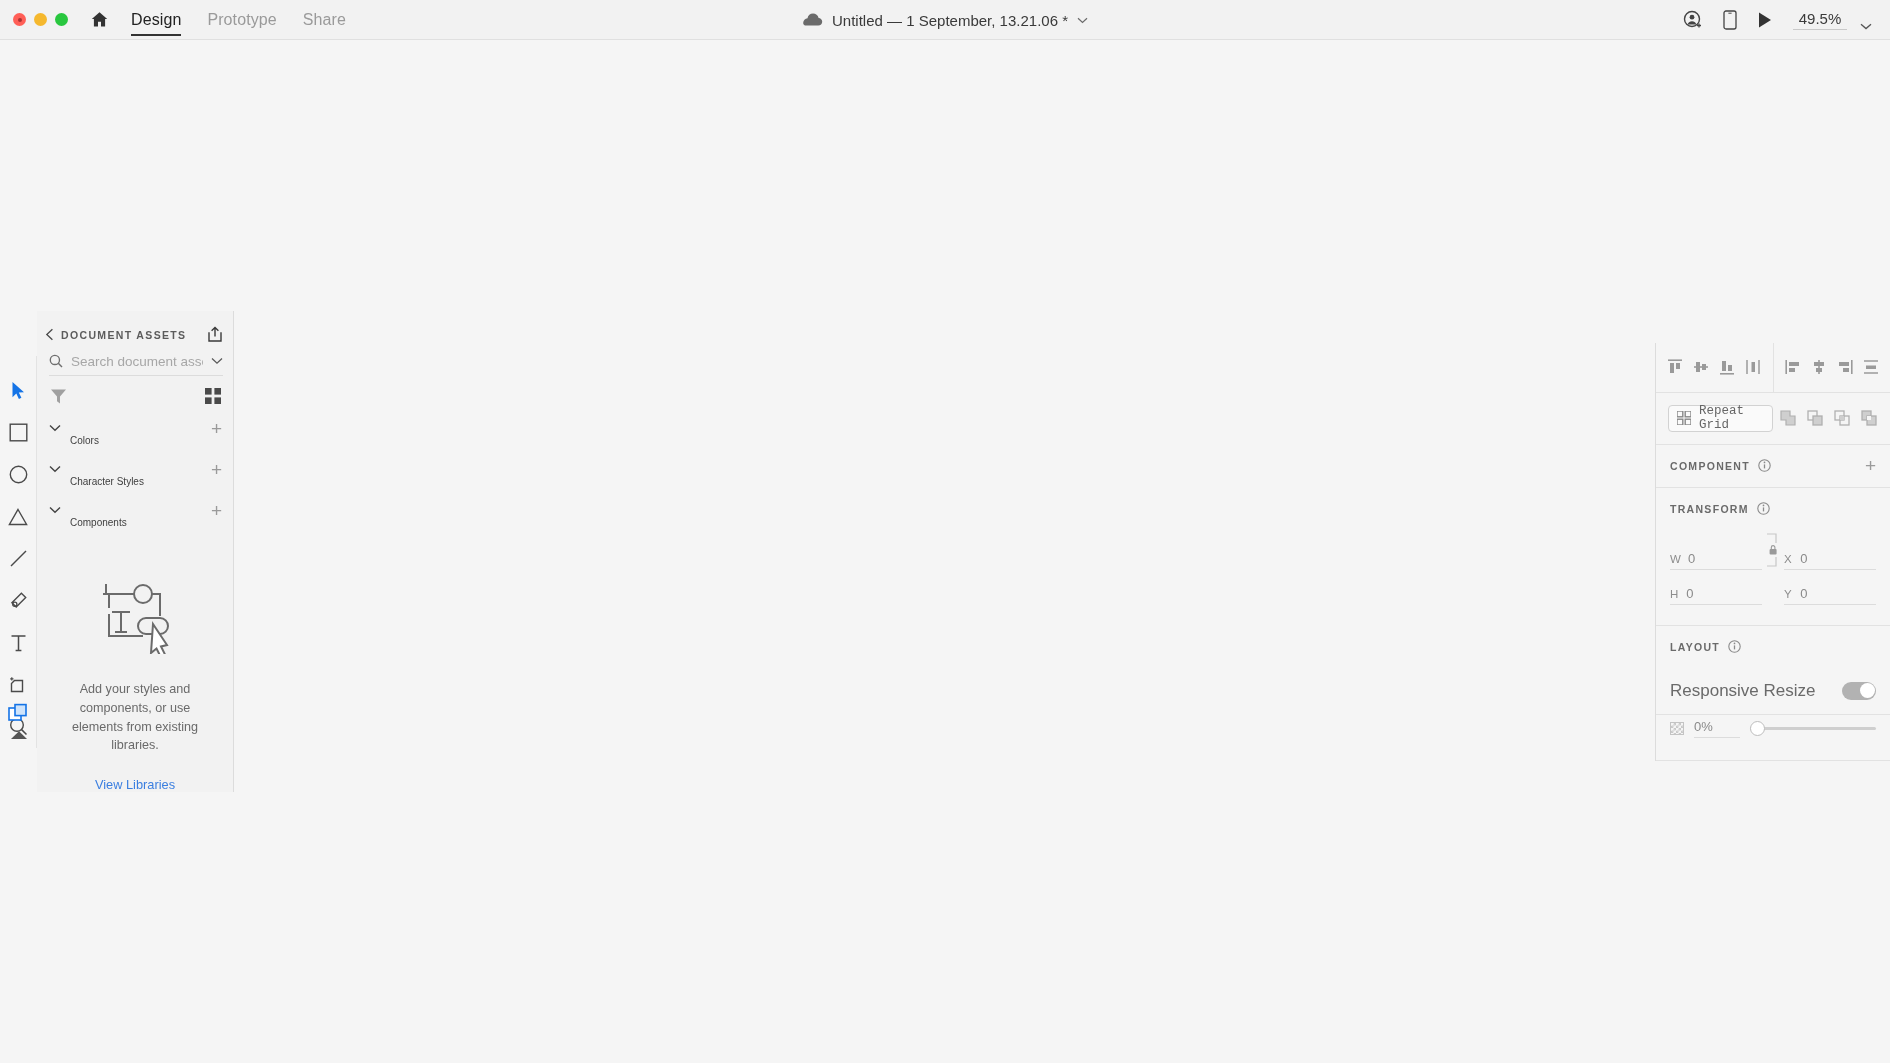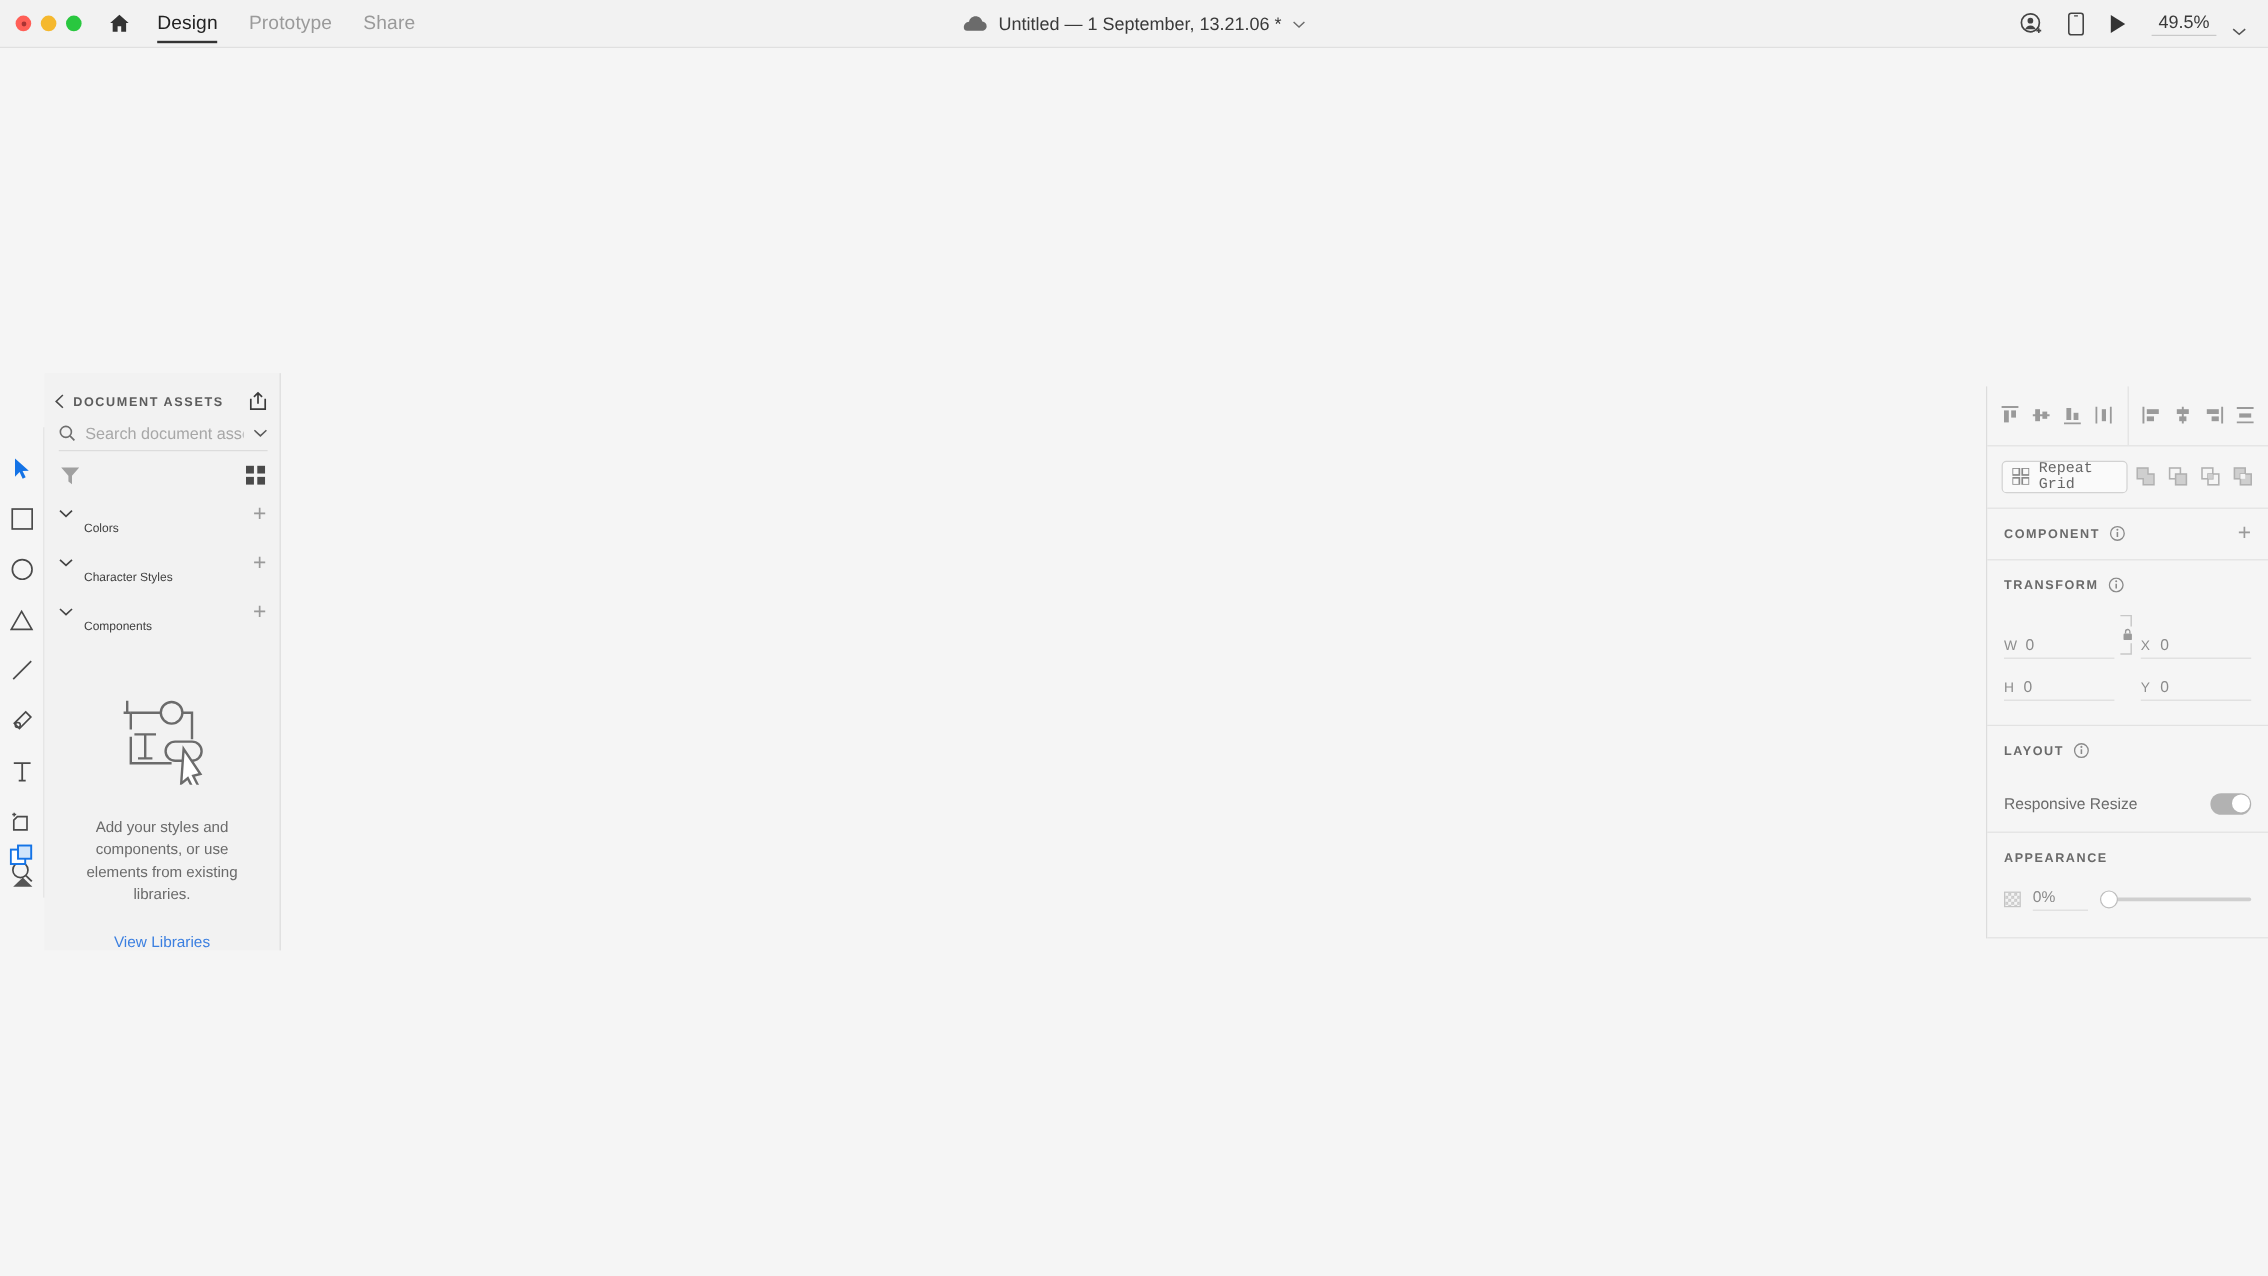--- a/index.html
+++ b/index.html
@@ -176,21 +176,21 @@
   .field-label { font-size: 11.5px; color: #8d8d8d; width: 10px; }
   .field-val {
     font-size: 13px; color: #8a8a8a; border: none; background: transparent;
     outline: none; width: 100%; font-family: "Liberation Sans", sans-serif;
   }
   .link-col { display: flex; flex-direction: column; align-items: center; justify-content: center; padding-bottom: 2px;}
 
   .layout-row {
     display: flex; align-items: center; height: 46px;
   }
-  .layout-label { font-size: 13px; color: #6a6a6a; flex: 1; }
+  .layout-label { font-size: 17px; color: #6a6a6a; flex: 1; }
   .toggle {
     width: 34px; height: 18px; border-radius: 9px; background: #b2b2b2; position: relative; cursor: default;
   }
   .toggle::after {
     content: ""; position: absolute; right: 1.5px; top: 1.5px;
     width: 15px; height: 15px; border-radius: 50%; background: #fff;
   }
 
   .opacity-row { display: flex; align-items: center; gap: 10px; padding: 4px 0 22px 0; }
   .opacity-val {
@@ -628,23 +628,20 @@
               </svg>
           </span>
         </div>
         <div class="layout-row">
           <span class="layout-label">Responsive Resize</span>
           <span class="toggle"></span>
         </div>
       </div>
 
       <div class="section">
-        <div class="section-head">
-          <span class="section-title">APPEARANCE</span>
-        </div>
         <div class="opacity-row">
           <span class="checker"></span>
           <span class="opacity-val">0%</span>
           <span class="slider">
             <span class="slider-track"></span>
             <span class="slider-knob" id="opacity-knob" style="left: 0%;"></span>
           </span>
         </div>
       </div>
 

